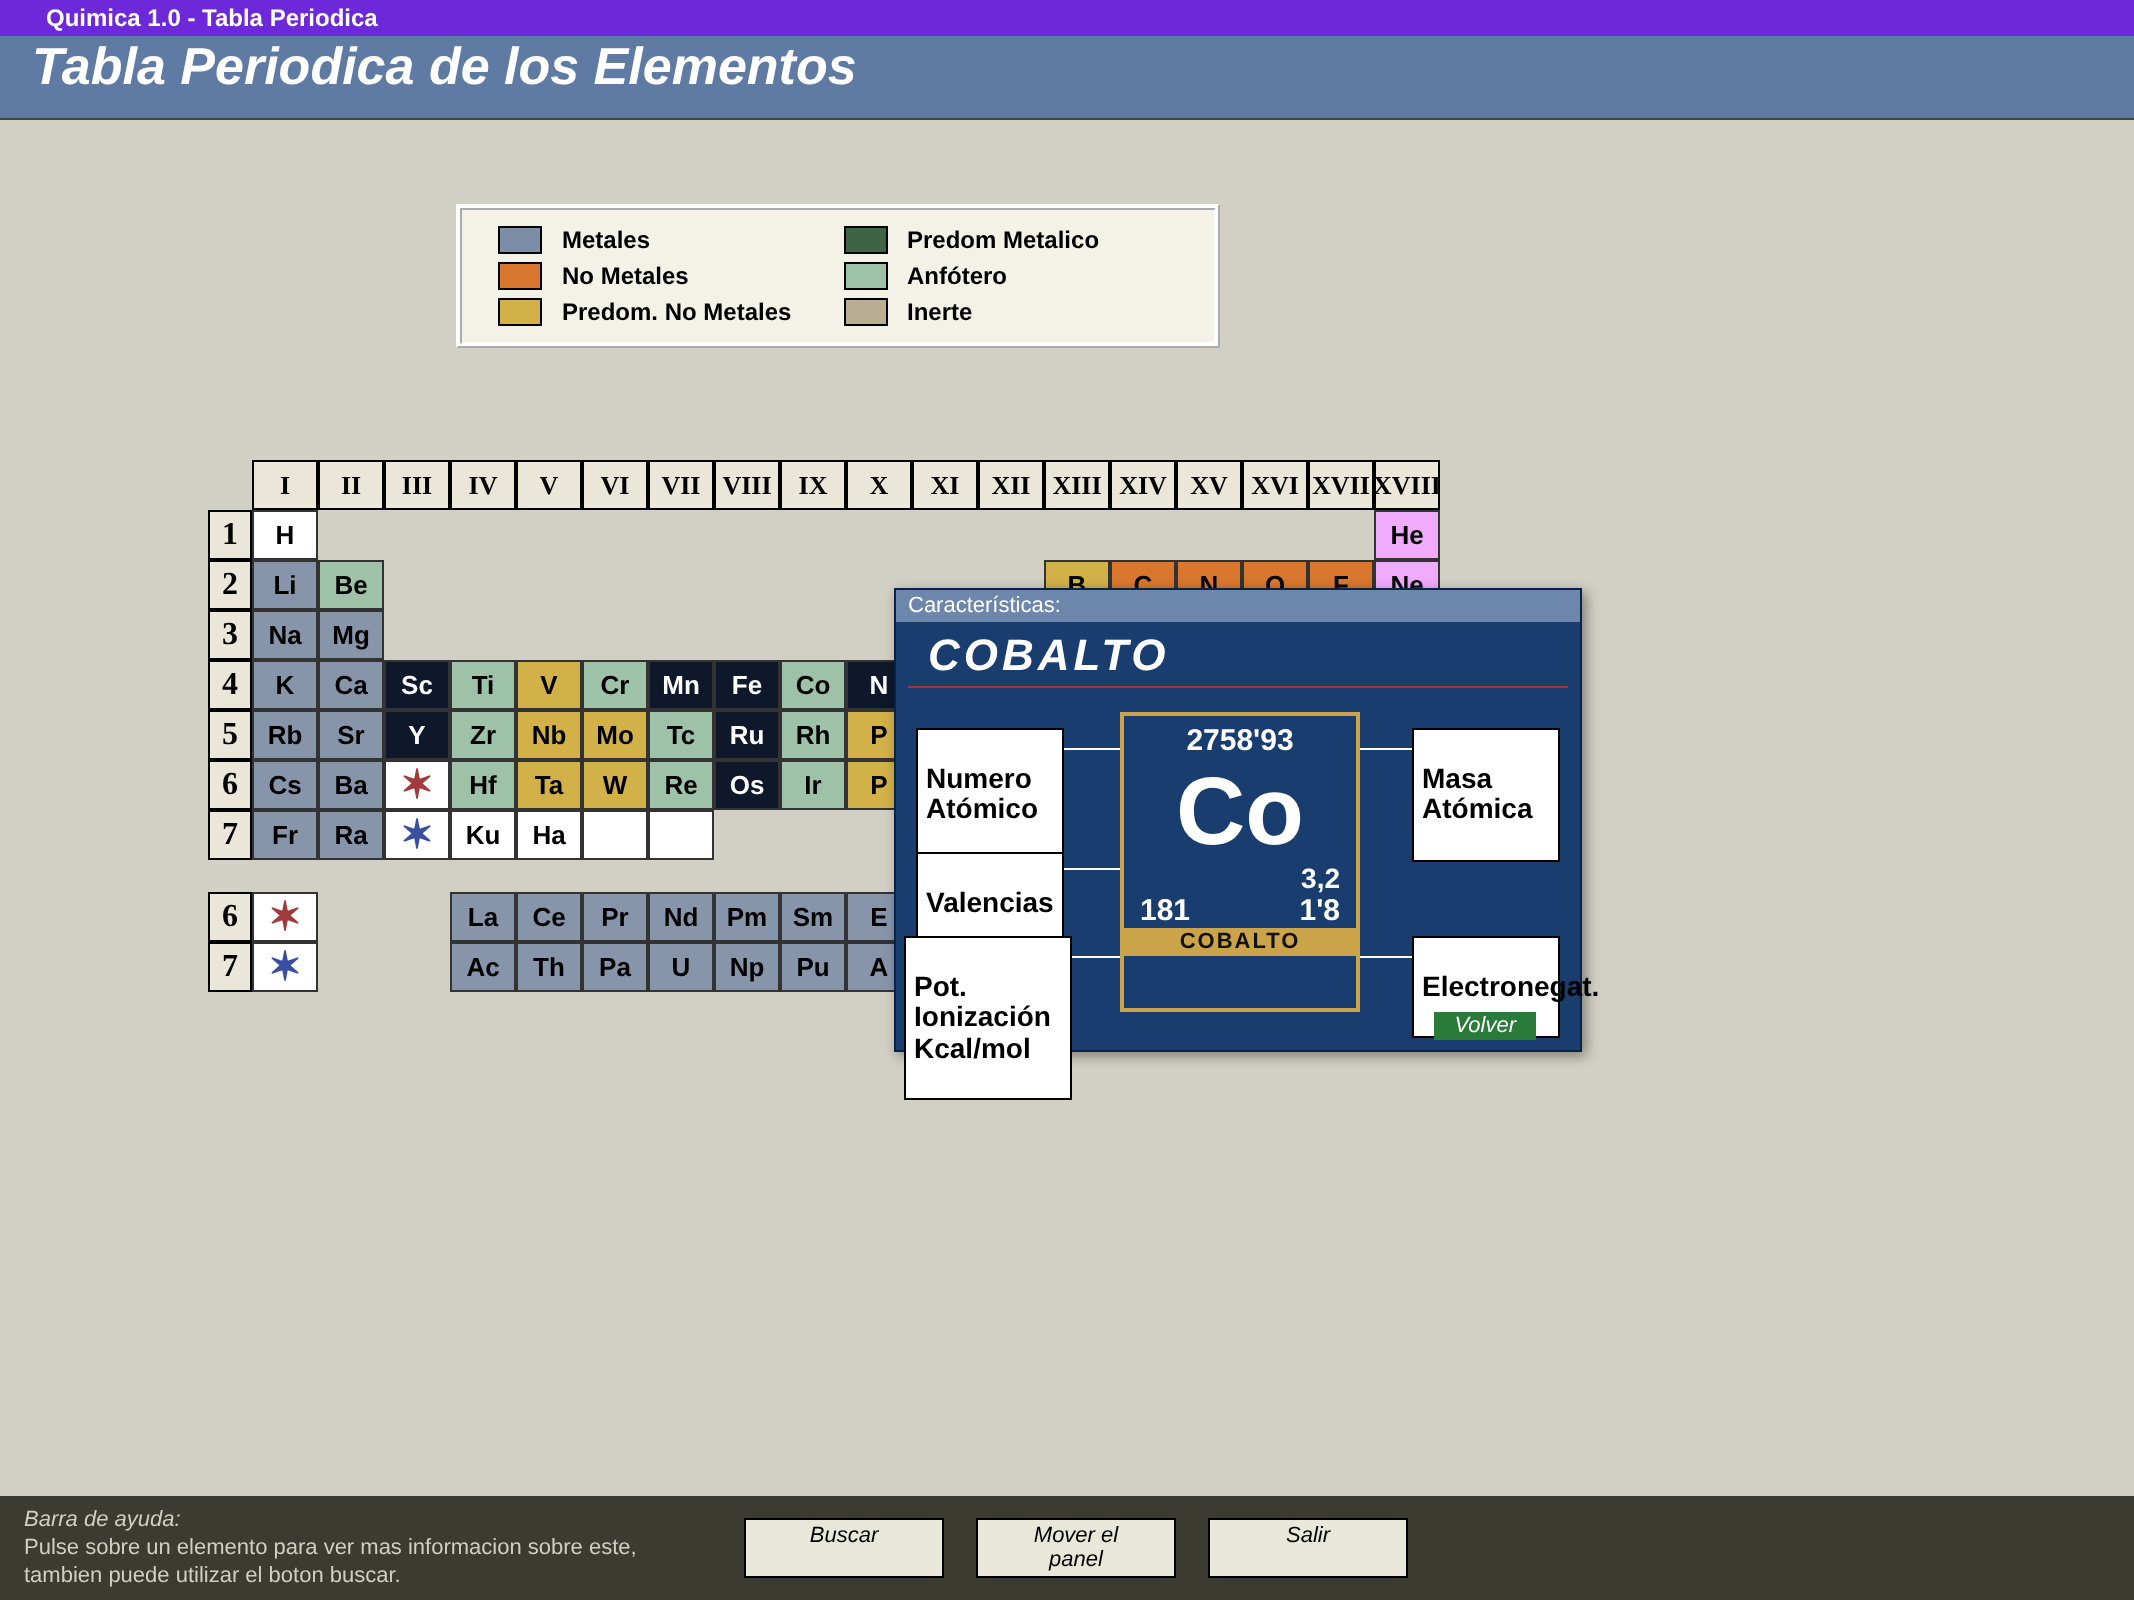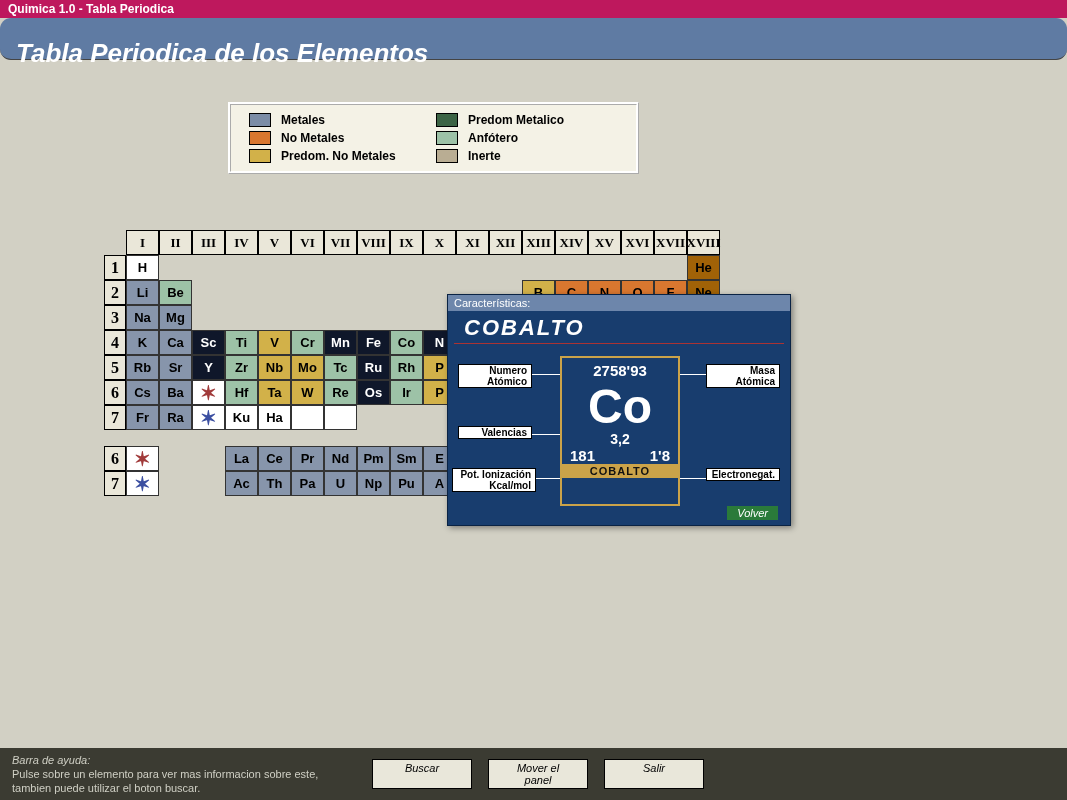--- a/index.html
+++ b/index.html
@@ -5,42 +5,41 @@
   * { box-sizing: border-box; }
   body {
     margin: 0; padding: 0;
     font-family: Arial, Helvetica, sans-serif;
     background: #d2d0c4;
     width: 1067px; height: 800px;
     overflow: hidden;
     position: relative;
   }
   .titlebar {
-    background: #be185d;
+    background: #6d28d9;
     color: #fff;
     font-size: 12px;
     font-weight: bold;
-    padding: 2px 8px;
+    padding: 2px 23px;
     height: 18px;
   }
   .header {
     background: #5f7ba3;
     color: #fff;
     font-size: 26px;
     font-style: italic;
     font-weight: bold;
-    padding: 20px 16px;
+    padding: 0 16px;
     height: 42px;
     border-bottom: 1px solid #444;
-    border-radius: 11px;
   }
   .legend {
     position: absolute;
     top: 102px; left: 228px;
-    width: 411px;
+    width: 382px;
     background: #f4f2e6;
     border: 3px ridge #fff;
     padding: 8px 18px;
     display: grid;
     grid-template-columns: 1fr 1fr;
     gap: 4px 5px;
     font-size: 12px;
     font-weight: bold;
   }
   .legend-item { display: flex; align-items: center; gap: 10px; }
@@ -75,21 +74,21 @@
   .ecell {
     border: 1px solid #333;
     cursor: pointer;
   }
   .ecell.white { background: #fff; color: #000; }
   .ecell.metal { background: #8795ab; color: #000; }
   .ecell.nometal { background: #d9772f; color: #000; }
   .ecell.prednm { background: #d2b149; color: #000; }
   .ecell.predmet { background: #0f172a; color: #fff; }
   .ecell.anf { background: #9dc2a7; color: #000; }
-  .ecell.inerte { background: #a16207; color: #000; }
+  .ecell.inerte { background: #f0abfc; color: #000; }
   .ecell.empty { background: #fff; }
   .gap { border: none; }
   .star-r { color: #a13b3b; font-size: 20px; }
   .star-b { color: #3b4fa1; font-size: 20px; }
 
   .f-block {
     position: absolute;
     top: 446px; left: 104px;
   }
 
@@ -125,49 +124,49 @@
   }
   .el-box {
     position: absolute;
     top: 12px; left: 112px;
     width: 120px; height: 150px;
     border: 2px solid #cba349;
     text-align: center;
   }
   .el-top { display: flex; justify-content: center; padding: 4px 8px; font-weight: bold; font-size: 15px; }
   .el-sym { font-size: 48px; font-weight: bold; line-height: 1; }
-  .el-val { font-size: 14px; font-weight: bold; text-align: center; padding: 0 8px; }
+  .el-val { font-size: 14px; font-weight: bold; text-align: right; padding: 0 8px; }
   .el-bot { display: flex; justify-content: space-between; padding: 0 8px; font-weight: bold; font-size: 15px; }
   .el-nm { background: #cba349; color: #111; font-size: 11px; font-weight: bold; letter-spacing: 1px; padding: 1px 0; }
   .lbl {
     position: absolute;
     background: #fff;
     color: #000;
     border: 1px solid #000;
-    font-size: 10px;
+    font-size: 14px;
     font-weight: bold;
-    text-align: right;
-    padding: 0 4px;
+    text-align: left;
+    padding: 17px 4px;
     line-height: 1.1;
     width: 74px;
   }
   .lbl.na { top: 20px; left: 10px; }
   .lbl.ma { top: 20px; right: 10px; }
   .lbl.va { top: 82px; left: 10px; }
   .lbl.en { top: 124px; right: 10px; }
   .lbl.pi { top: 124px; left: 4px; width: 84px; }
   .line { position: absolute; background: #fff; height: 1px; }
   .line.l1 { top: 30px; left: 84px; width: 28px; }
   .line.l2 { top: 30px; right: 84px; width: 28px; }
   .line.l3 { top: 90px; left: 84px; width: 28px; }
   .line.l4 { top: 134px; right: 84px; width: 28px; }
   .line.l5 { top: 134px; left: 88px; width: 24px; }
   .volver {
     position: absolute;
-    bottom: 4px; right: 12px;
+    bottom: 4px; right: 22px;
     background: #2a7a3a;
     color: #fff;
     font-size: 11px;
     font-style: italic;
     padding: 1px 10px;
     cursor: pointer;
     text-align: right;
   }
 
   

